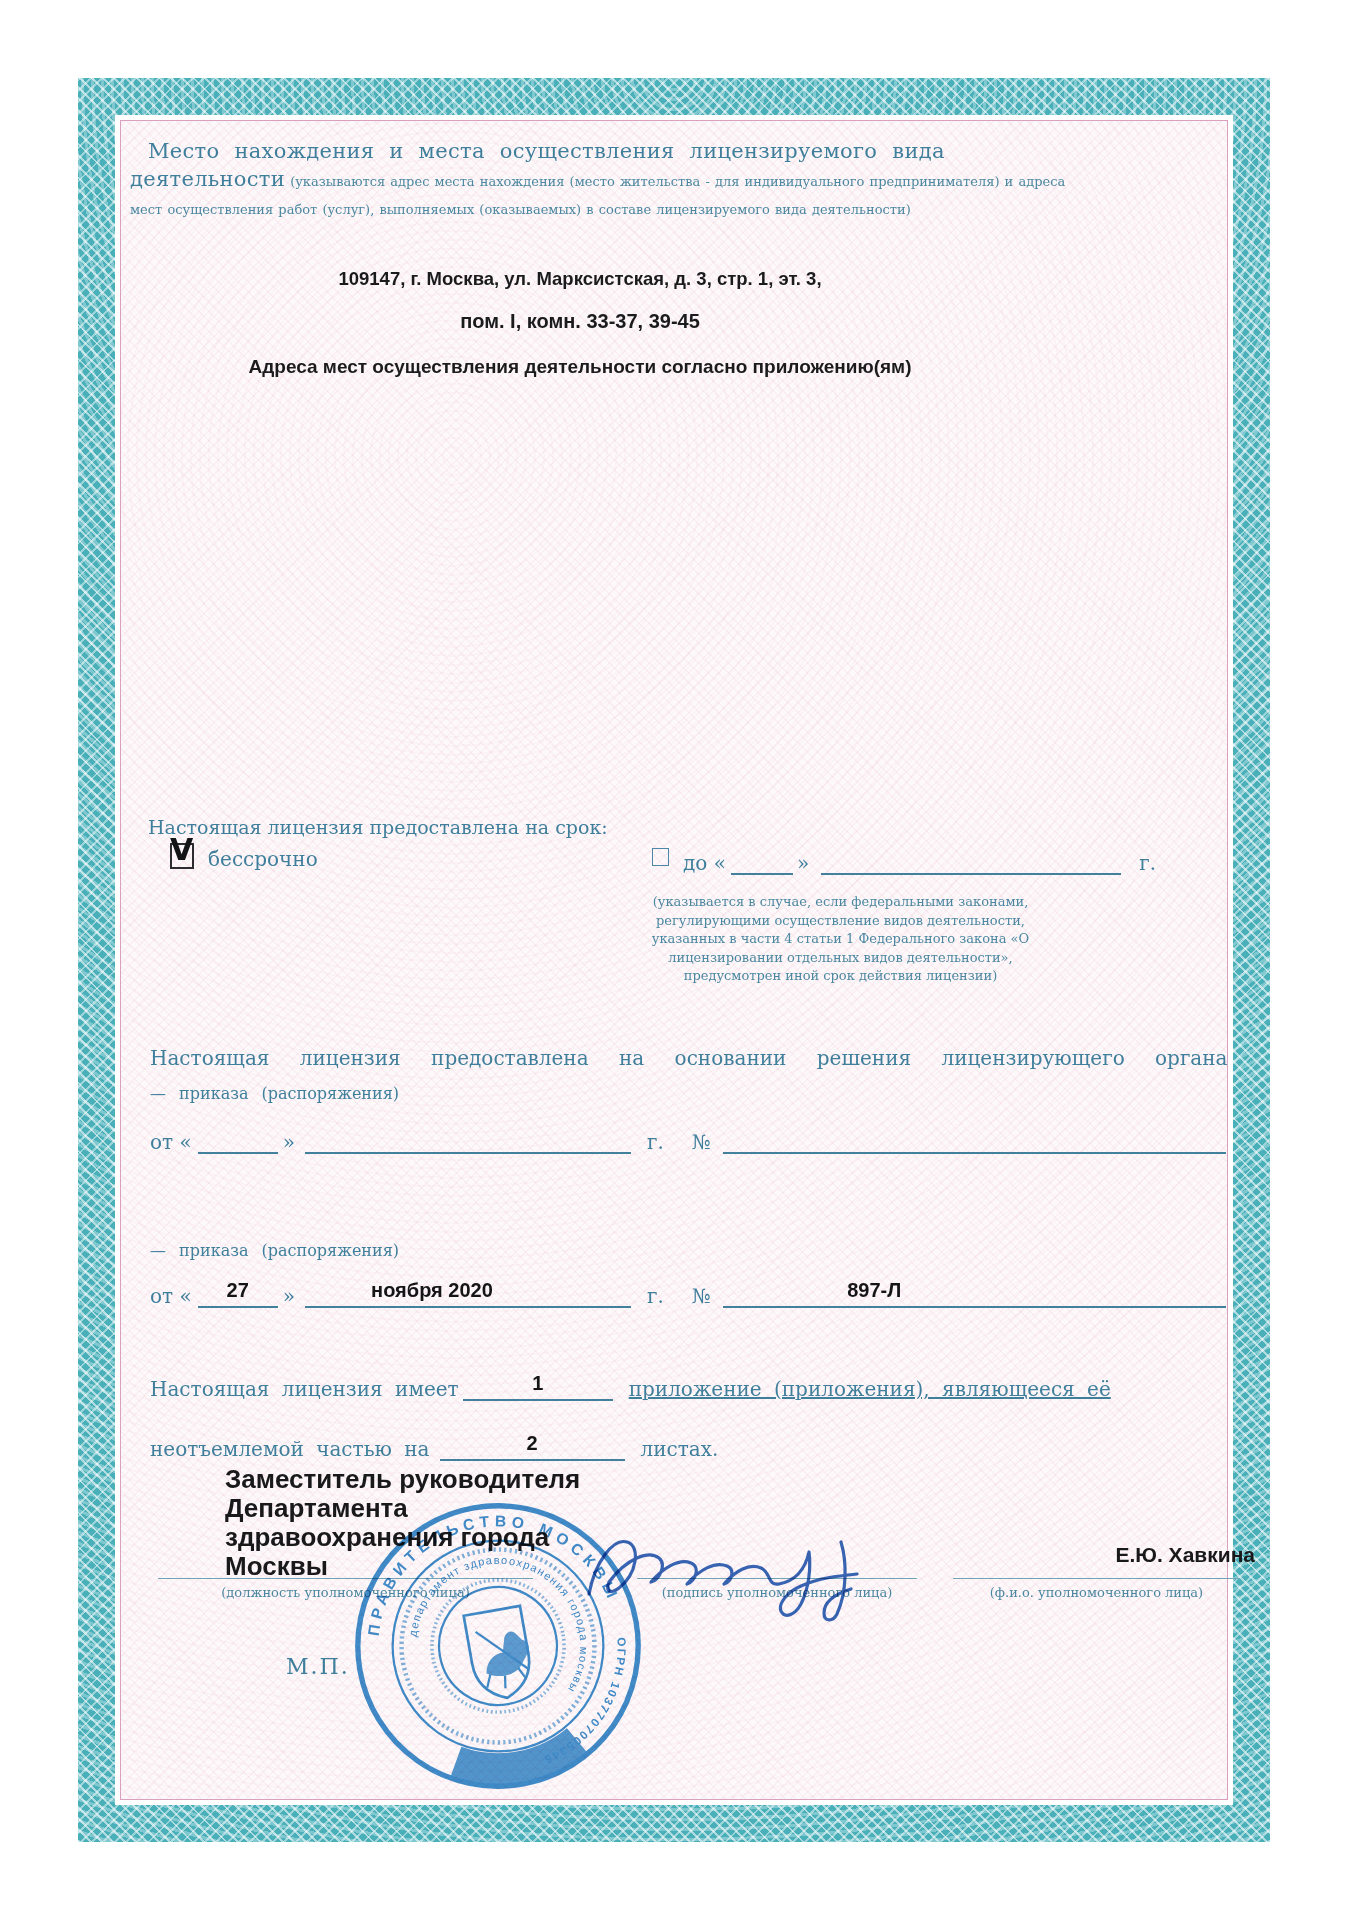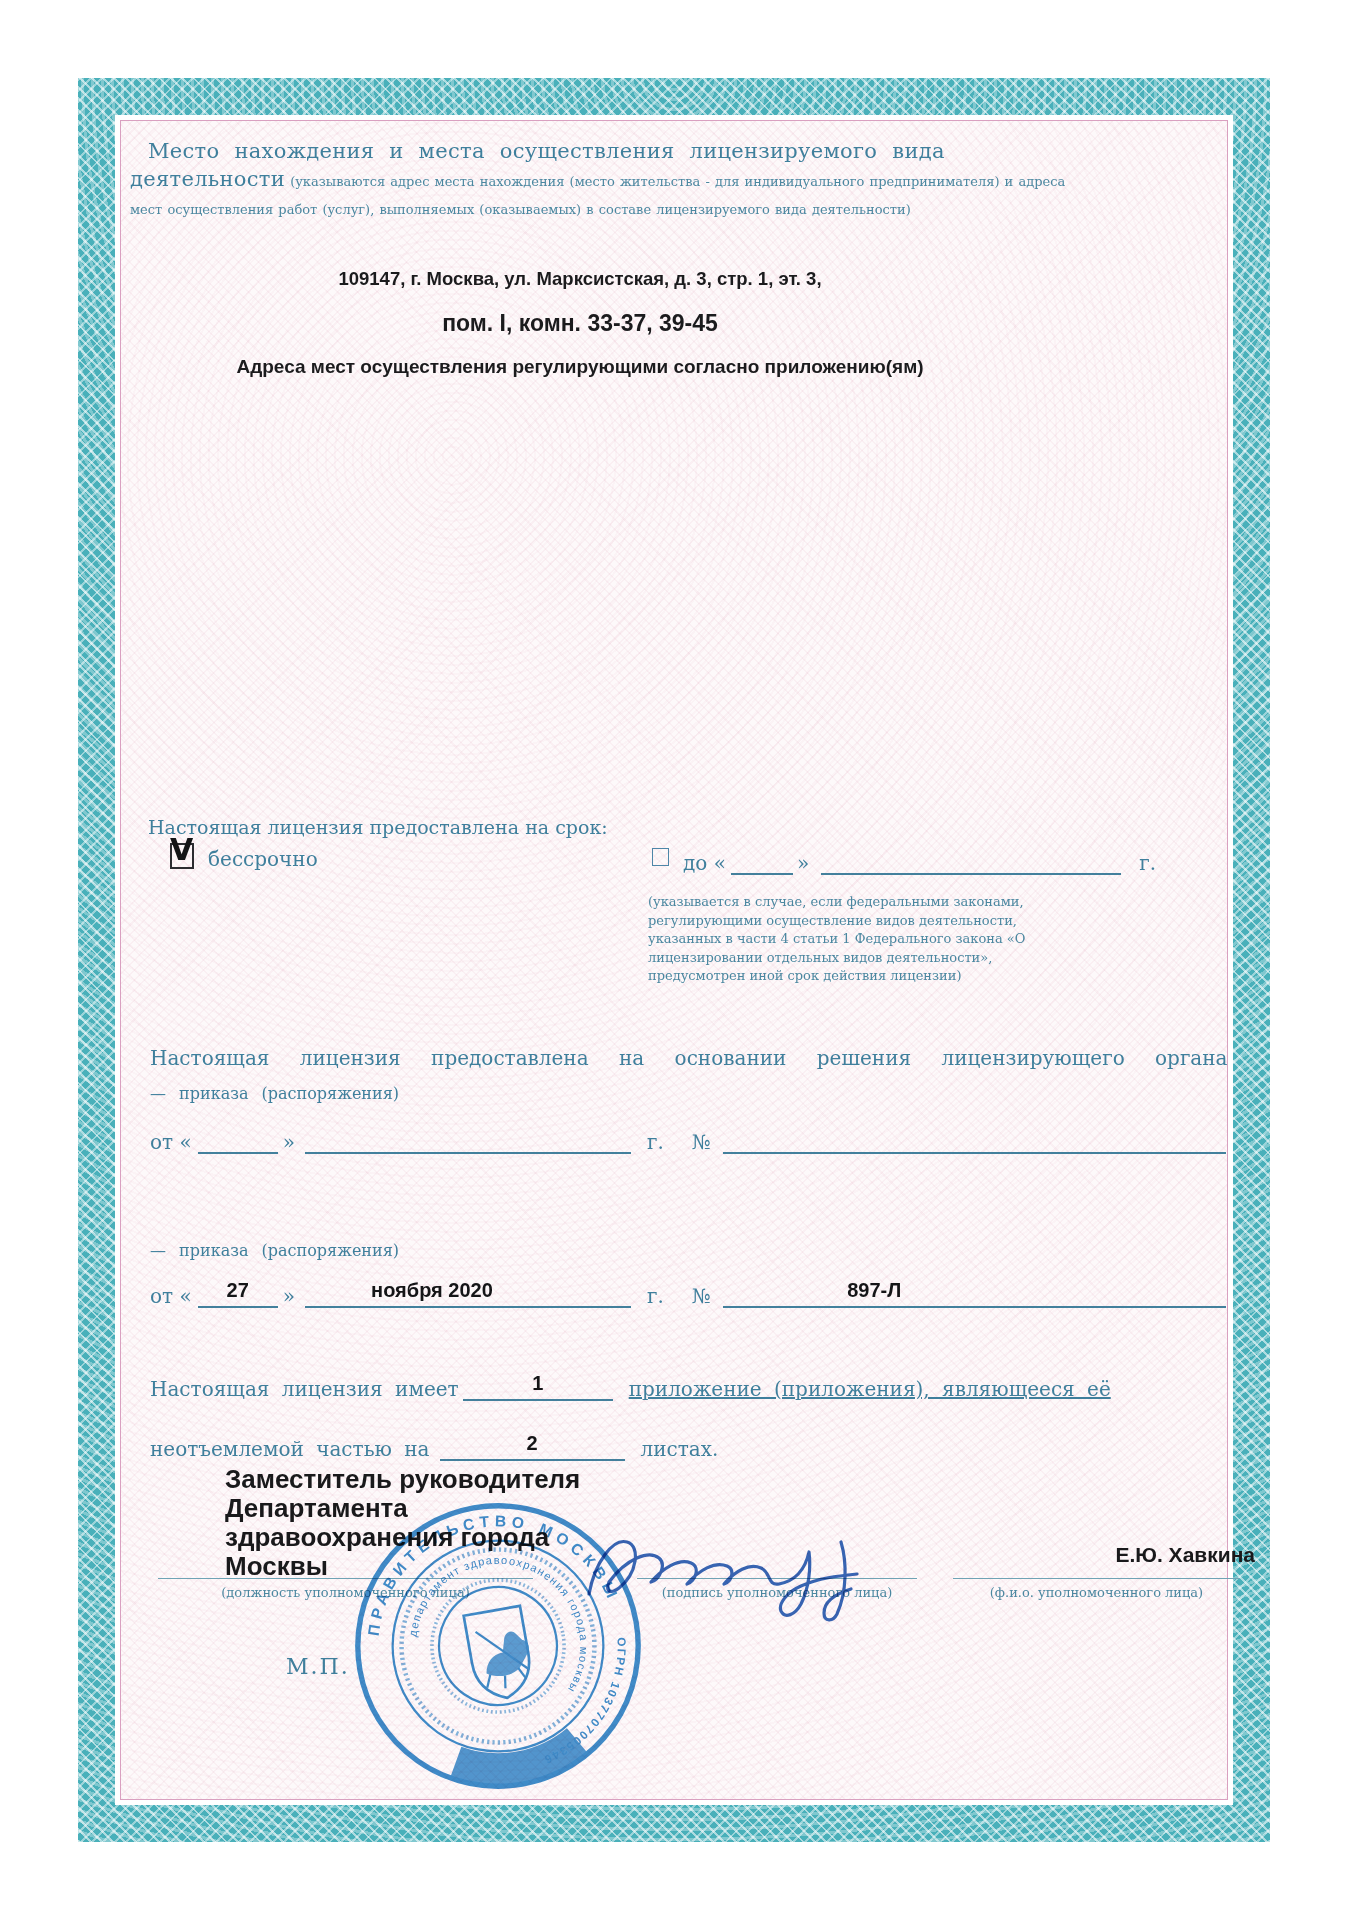--- a/index.html
+++ b/index.html
@@ -37,21 +37,21 @@
   .loc .note { font-size:13px; color:#4b87a0; word-spacing:1px; }
   .addr {
     position:absolute; left:130px; width:900px; text-align:center;
     font-family:"Liberation Sans", sans-serif; font-weight:700; color:#1b1b1d;
   }
   .sec  { position:absolute; font-size:19px; color:#3f7f9c; white-space:nowrap; }
   .sent { position:absolute; left:150px; font-size:20px; color:#3f7f9c; white-space:nowrap; word-spacing:24px; }
   .sent2{ position:absolute; left:150px; font-size:16px; color:#3f7f9c; white-space:nowrap; word-spacing:8px; }
   .fnote{
     position:absolute; left:648px; top:893px; width:385px;
-    font-size:13px; line-height:18.6px; color:#4b87a0;
+    font-size:13px; line-height:18.6px; color:#4b87a0;text-align:center;
   }
   .row  { position:absolute; display:flex; align-items:flex-end; }
   .lab  { font-size:20px; color:#3f7f9c; line-height:1.15; white-space:pre; }
   .blank{ display:inline-block; border-bottom:2px solid #43809c; height:30px; position:relative; }
   .fill {
     position:absolute; left:0; right:0; bottom:4px; text-align:center;
     font-family:"Liberation Sans", sans-serif; font-weight:700; font-size:20px; color:#151517;
     white-space:nowrap;
   }
   .fill.shift-l { right:200px; }
@@ -92,22 +92,22 @@
   <div class="frame-gap">
     <div class="paper"></div>
   </div>
 </div>
 
 <div class="content">
 
   <p class="loc"><span class="h">Место нахождения и места осуществления лицензируемого вида деятельности</span> <span class="note">(указываются адрес места нахождения (место жительства - для индивидуального предпринимателя) и адреса мест осуществления работ (услуг), выполняемых (оказываемых) в составе лицензируемого вида деятельности)</span></p>
 
   <div class="addr" style="top:268px; font-size:18.5px;">109147, г. Москва, ул. Марксистская, д. 3, стр. 1, эт. 3,</div>
-  <div class="addr" style="top:310px; font-size:23px;">пом. I, комн. 33-37, 39-45</div>
-  <div class="addr" style="top:356px; font-size:19px;">Адреса мест осуществления регулирующими согласно приложению(ям)</div>
+  <div class="addr" style="top:310px; font-size:20px;">пом. I, комн. 33-37, 39-45</div>
+  <div class="addr" style="top:356px; font-size:19px;">Адреса мест осуществления деятельности согласно приложению(ям)</div>
 
   <div class="sec" style="left:148px; top:816px;">Настоящая лицензия предоставлена на срок:</div>
 
   <div class="row" style="left:170px; top:843px;">
     <span class="cb checked">
         <span class="vmark">V</span>
       </span>
     <span class="lab" style="margin-left:14px;">бессрочно</span>
   </div>
 

